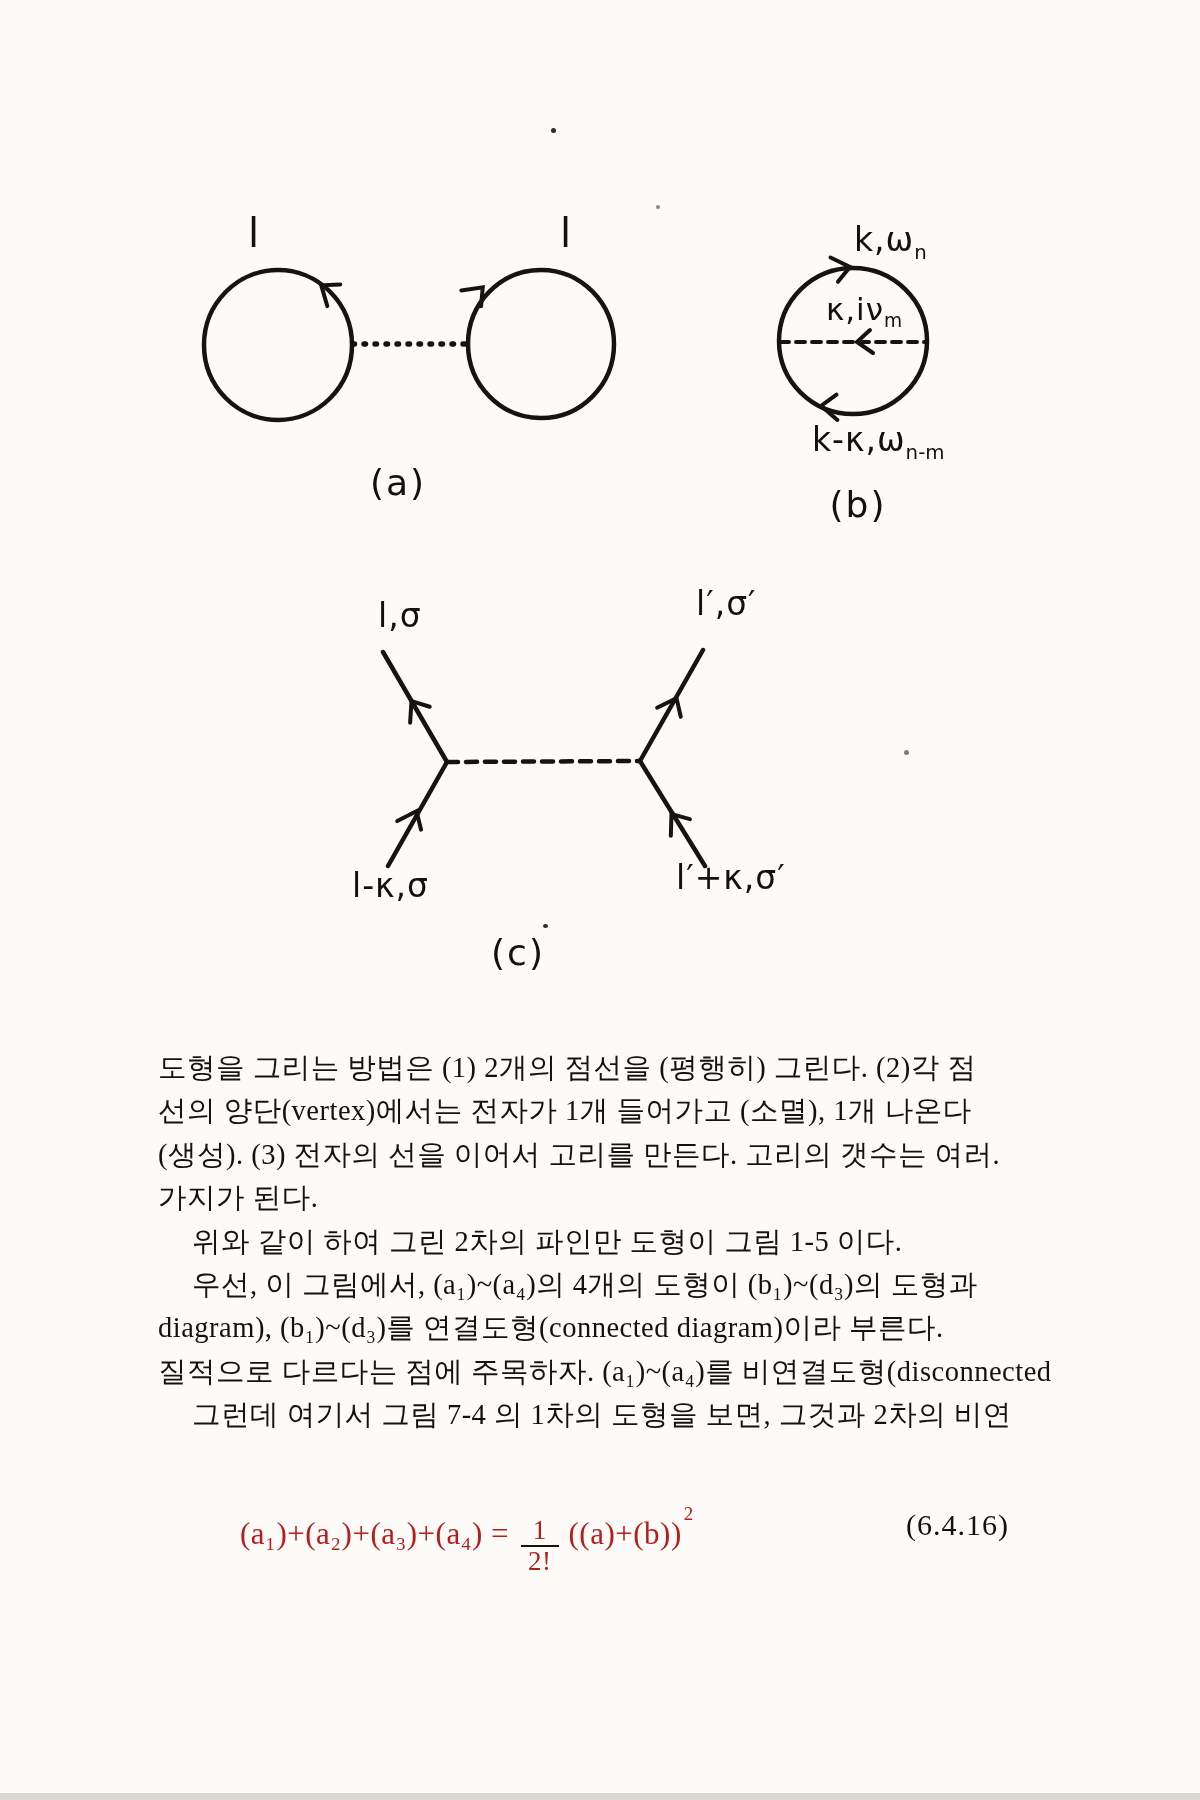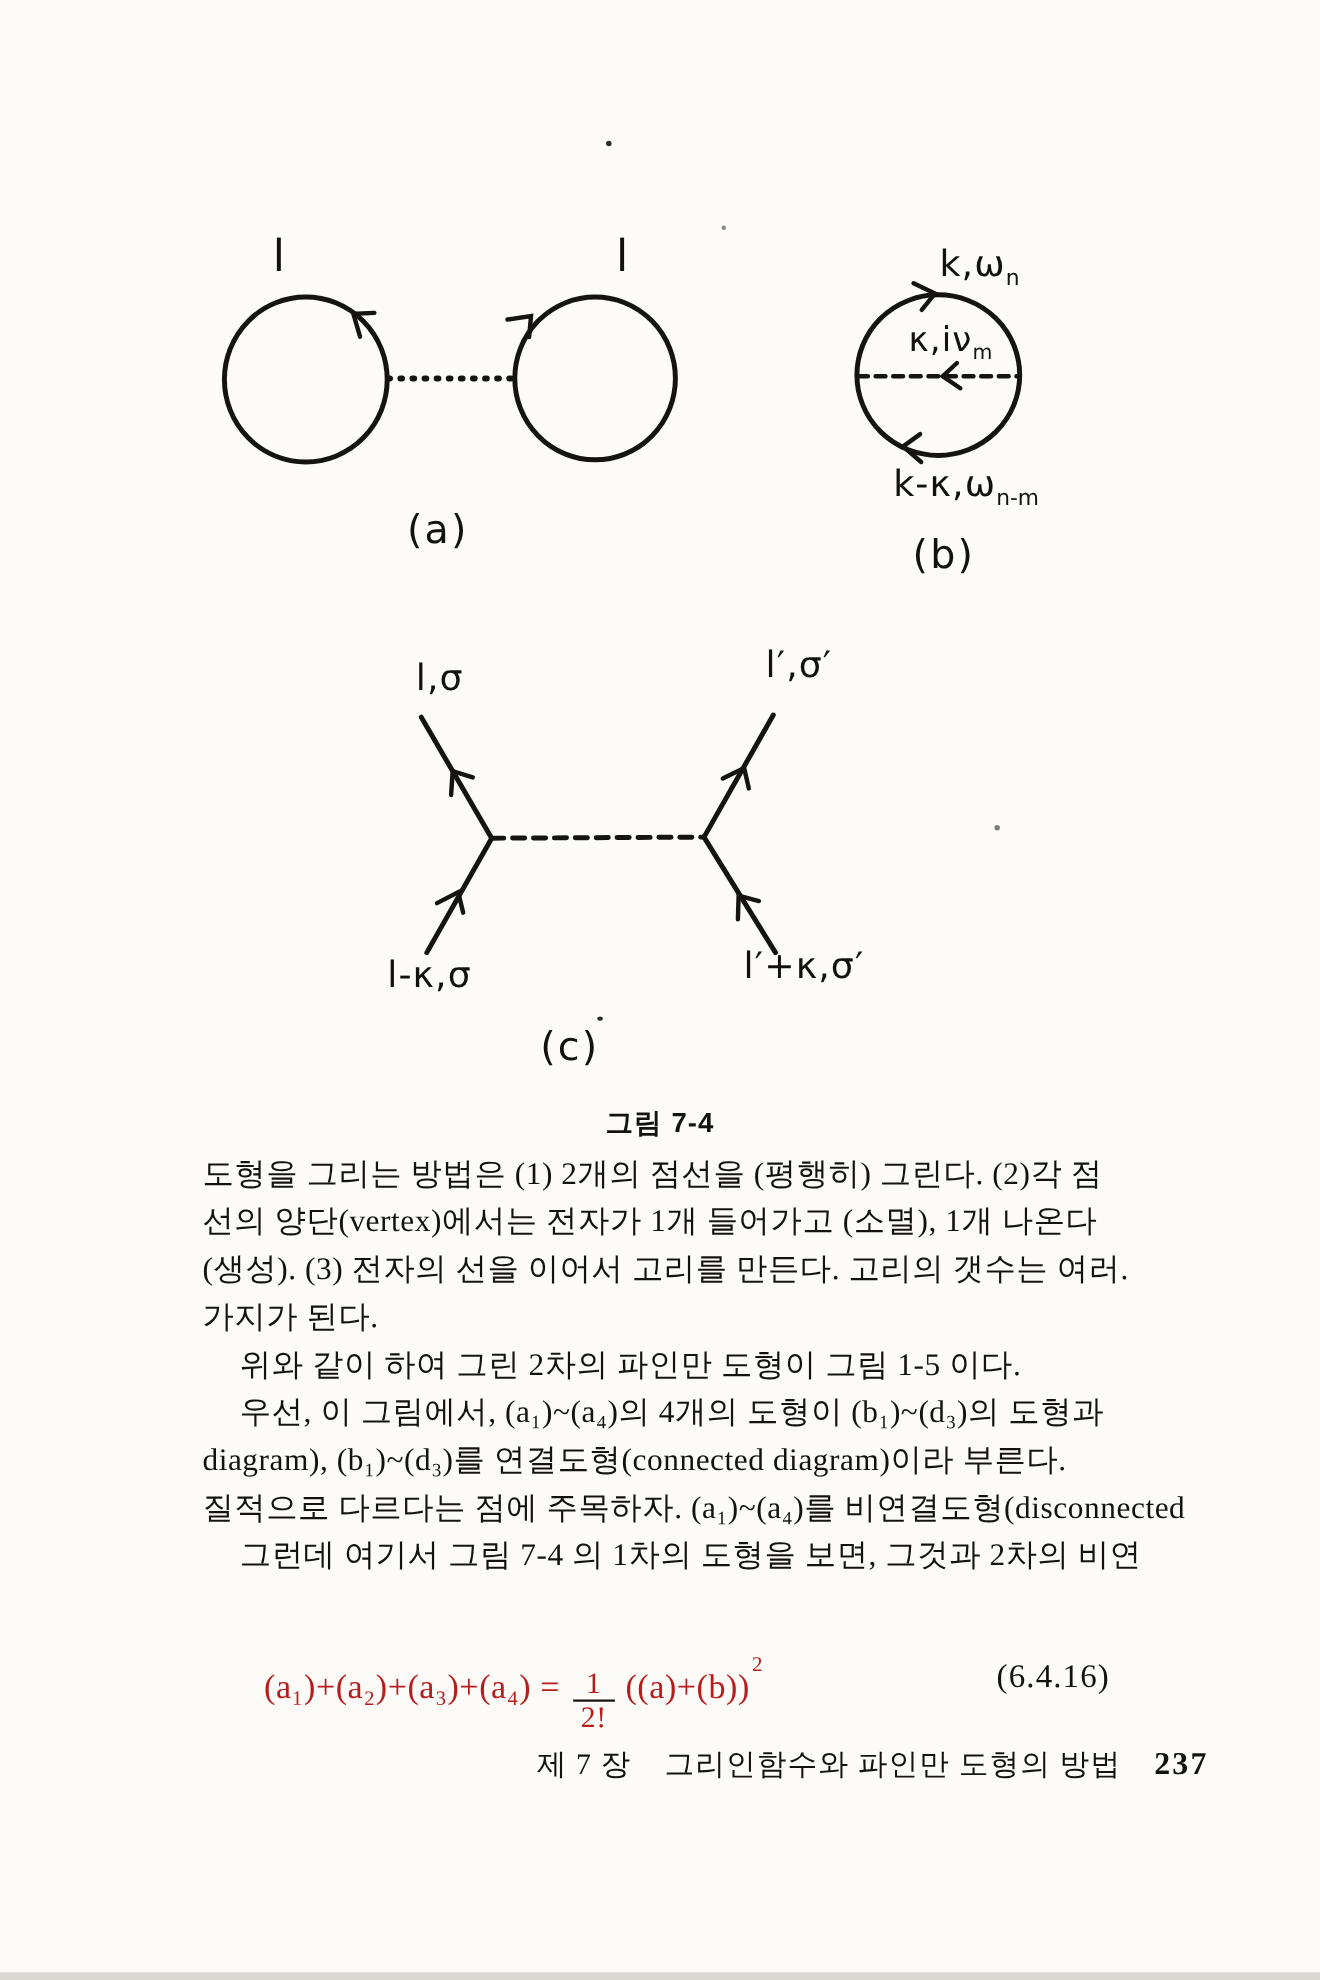--- a/index.html
+++ b/index.html
@@ -30,21 +30,21 @@
   .panel-tag{font-size:36px;letter-spacing:2px;}
   .loop-tag{font-size:40px;}
   .fig-caption{
     position:absolute;left:0;top:1004px;width:1200px;
     text-align:center;
     font-family:"Liberation Sans","DejaVu Sans",sans-serif;
     font-weight:bold;font-size:25px;color:#14120f;
     letter-spacing:1px;
   }
   .body-text{
-    position:absolute;left:158px;top:1046px;width:900px;margin-left:26px;
+    position:absolute;left:158px;top:1046px;width:900px;
   }
   .bline{
     height:43.4px;line-height:43.4px;
     font-size:28.5px;
     white-space:nowrap;
     letter-spacing:0.5px;
     color:#14120f;
   }
   .bline.indent{padding-left:34px;}
   .equation{
@@ -124,21 +124,20 @@
   <div class="flabel" style="left:826px;top:291px;font-size:31px;"><span>κ,iν</span><span class="fsub">m</span></div>
   <div class="flabel" style="left:812px;top:420px;"><span>k-κ,ω</span><span class="fsub">n-m</span></div>
   <div class="flabel panel-tag centered" style="left:858px;top:484px;">(b)</div>
 
   <div class="flabel" style="left:378px;top:596px;">l,σ</div>
   <div class="flabel" style="left:696px;top:584px;">l′,σ′</div>
   <div class="flabel" style="left:352px;top:866px;">l-κ,σ</div>
   <div class="flabel" style="left:676px;top:858px;">l′+κ,σ′</div>
   <div class="flabel panel-tag centered" style="left:518px;top:932px;">(c)</div>
 
-  <div class="fig-caption">그림 7-4</div>
 
   <div class="body-text">
     <div class="bline">도형을 그리는 방법은 (1) 2개의 점선을 (평행히) 그린다. (2)각 점</div>
     <div class="bline">선의 양단(vertex)에서는 전자가 1개 들어가고 (소멸), 1개 나온다</div>
     <div class="bline">(생성). (3) 전자의 선을 이어서 고리를 만든다. 고리의 갯수는 여러.</div>
     <div class="bline">가지가 된다.</div>
     <div class="bline indent">위와 같이 하여 그린 2차의 파인만 도형이 그림 1-5 이다.</div>
     <div class="bline indent">우선, 이 그림에서, (a₁)~(a₄)의 4개의 도형이 (b₁)~(d₃)의 도형과</div>
     <div class="bline">diagram), (b₁)~(d₃)를 연결도형(connected diagram)이라 부른다.</div>
     <div class="bline">질적으로 다르다는 점에 주목하자. (a₁)~(a₄)를 비연결도형(disconnected</div>
@@ -149,20 +148,15 @@
     <span>(a₁)+(a₂)+(a₃)+(a₄) =</span>
     <span class="eq-frac">
       <span class="eq-num">1</span>
       <span class="eq-den">2!</span>
     </span>
     <span>((a)+(b))</span>
     <span class="eq-sup">2</span>
   </div>
   <div class="eq-number">(6.4.16)</div>
 
-  <div class="footer">
-    <span>제 7 장</span>
-    <span>그리인함수와 파인만 도형의 방법</span>
-    <span class="pageno">237</span>
-  </div>
 
   <div class="scan-edge"></div>
 </div>
 
 </body></html>

